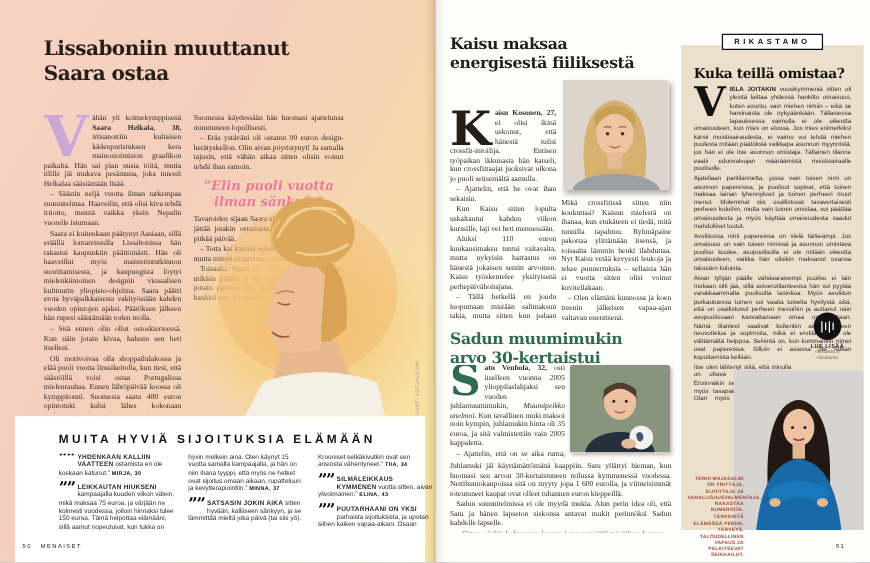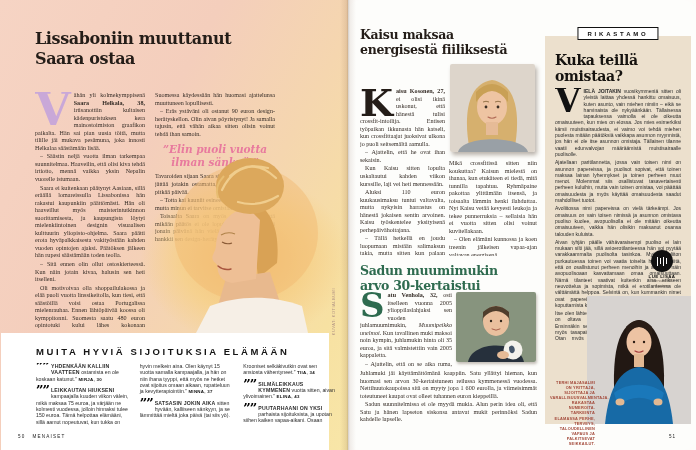--- a/index.html
+++ b/index.html
@@ -22,21 +22,21 @@
               text-align:justify;color:#352c26;}
   .bodytext p + p{text-indent:5px;}
   .dc{float:left;font-family:"DejaVu Serif",serif;font-weight:bold;line-height:0.78;padding-right:3px;}
   .dc-lilac{font-size:46px;color:#c9a8d8;}
   .pull-quote{margin:5px 0 5px 0;text-align:center;font-family:"DejaVu Serif",serif;font-style:italic;font-weight:bold;
               font-size:10.5px;line-height:1.2;color:#e87a9e;}
   .photo-saara{position:absolute;left:118px;top:138px;width:230px;height:195px;z-index:2;
     background:radial-gradient(ellipse 58% 56% at 55% 62%,rgba(243,191,112,0.95) 0%,rgba(246,208,135,0.8) 48%,rgba(247,217,160,0) 78%);}
   .photo-credit{position:absolute;left:331px;top:288px;z-index:4;writing-mode:vertical-rl;transform:rotate(180deg);
                 font-size:4px;letter-spacing:0.5px;color:#b39584;}
-  .tips{position:absolute;left:1px;top:333px;width:328px;height:117px;background:#ffffff;z-index:5;
+  .tips{position:absolute;left:12px;top:333px;width:328px;height:117px;background:#ffffff;z-index:5;
         padding:0;box-sizing:border-box;}
   .tips-title{position:absolute;left:35px;top:13px;font-size:9.5px;font-weight:bold;letter-spacing:2.6px;color:#141414;}
   .tips-cols{position:absolute;left:35px;top:30px;width:300px;height:66px;overflow:hidden;
              column-count:3;column-gap:11px;}
   .tip{margin:0 0 5px 0;font-size:5.2px;line-height:1.22;color:#2c2c2c;text-align:left;}
   .tq{float:left;font-family:"DejaVu Serif",serif;font-weight:bold;font-size:13px;line-height:0.55;
       letter-spacing:-1px;color:#000;padding-right:2px;}
   .tip b{letter-spacing:0.2px;}
   .tip-author{font-weight:bold;font-size:4.4px;letter-spacing:0.3px;color:#111;}
   .lp-footer{position:absolute;left:18px;bottom:11px;font-size:4.6px;letter-spacing:1.2px;color:#222;z-index:6;}
@@ -56,21 +56,21 @@
   .dc-s{font-size:34px;color:#2e6b4f;}
   .satu-narrow{position:absolute;left:12px;top:292px;width:92px;height:76px;overflow:hidden;}
   .satu-full{position:absolute;left:12px;top:370px;width:177px;height:56px;overflow:hidden;}
   .photo-satu{position:absolute;left:108px;top:292px;width:80px;height:70px;border-radius:2px;
               box-shadow:1px 2px 3px rgba(60,40,20,0.3);overflow:hidden;}
 
   
   .sidebar{position:absolute;left:197px;top:36px;width:146px;height:388px;background:#ece0cd;}
   .sb-tag{position:absolute;top:-9px;left:50%;transform:translateX(-50%);background:#fff;border:1px solid #111;
           padding:3px 9px 2px 9px;font-size:6px;font-weight:bold;letter-spacing:2.8px;color:#111;white-space:nowrap;}
-  .sb-title{margin:16px 10px 0 10px;font-family:"DejaVu Serif",serif;font-weight:bold;font-size:14px;
+  .sb-title{margin:16px 10px 0 10px;font-family:"DejaVu Serif",serif;font-weight:bold;font-size:11px;
             letter-spacing:-0.3px;color:#15120f;}
   .sb-body{margin:4px 10px 0 10px;height:252px;overflow:hidden;font-size:5px;line-height:1.26;
            text-align:justify;color:#2b2b2b;}
   .sb-body p{margin:0 0 2px 0;}
   .dc-v2{float:left;font-family:"DejaVu Serif",serif;font-weight:bold;font-size:33px;line-height:0.8;
          color:#111;padding-right:3px;}
   .spacer-badge{float:right;width:48px;height:80px;}
   .badge{position:absolute;left:94px;top:214px;width:46px;text-align:center;}
   .badge-circle{width:22px;height:22px;border-radius:50%;background:#111;margin:0 auto 2px auto;
                 display:flex;align-items:center;justify-content:center;gap:1.5px;}

